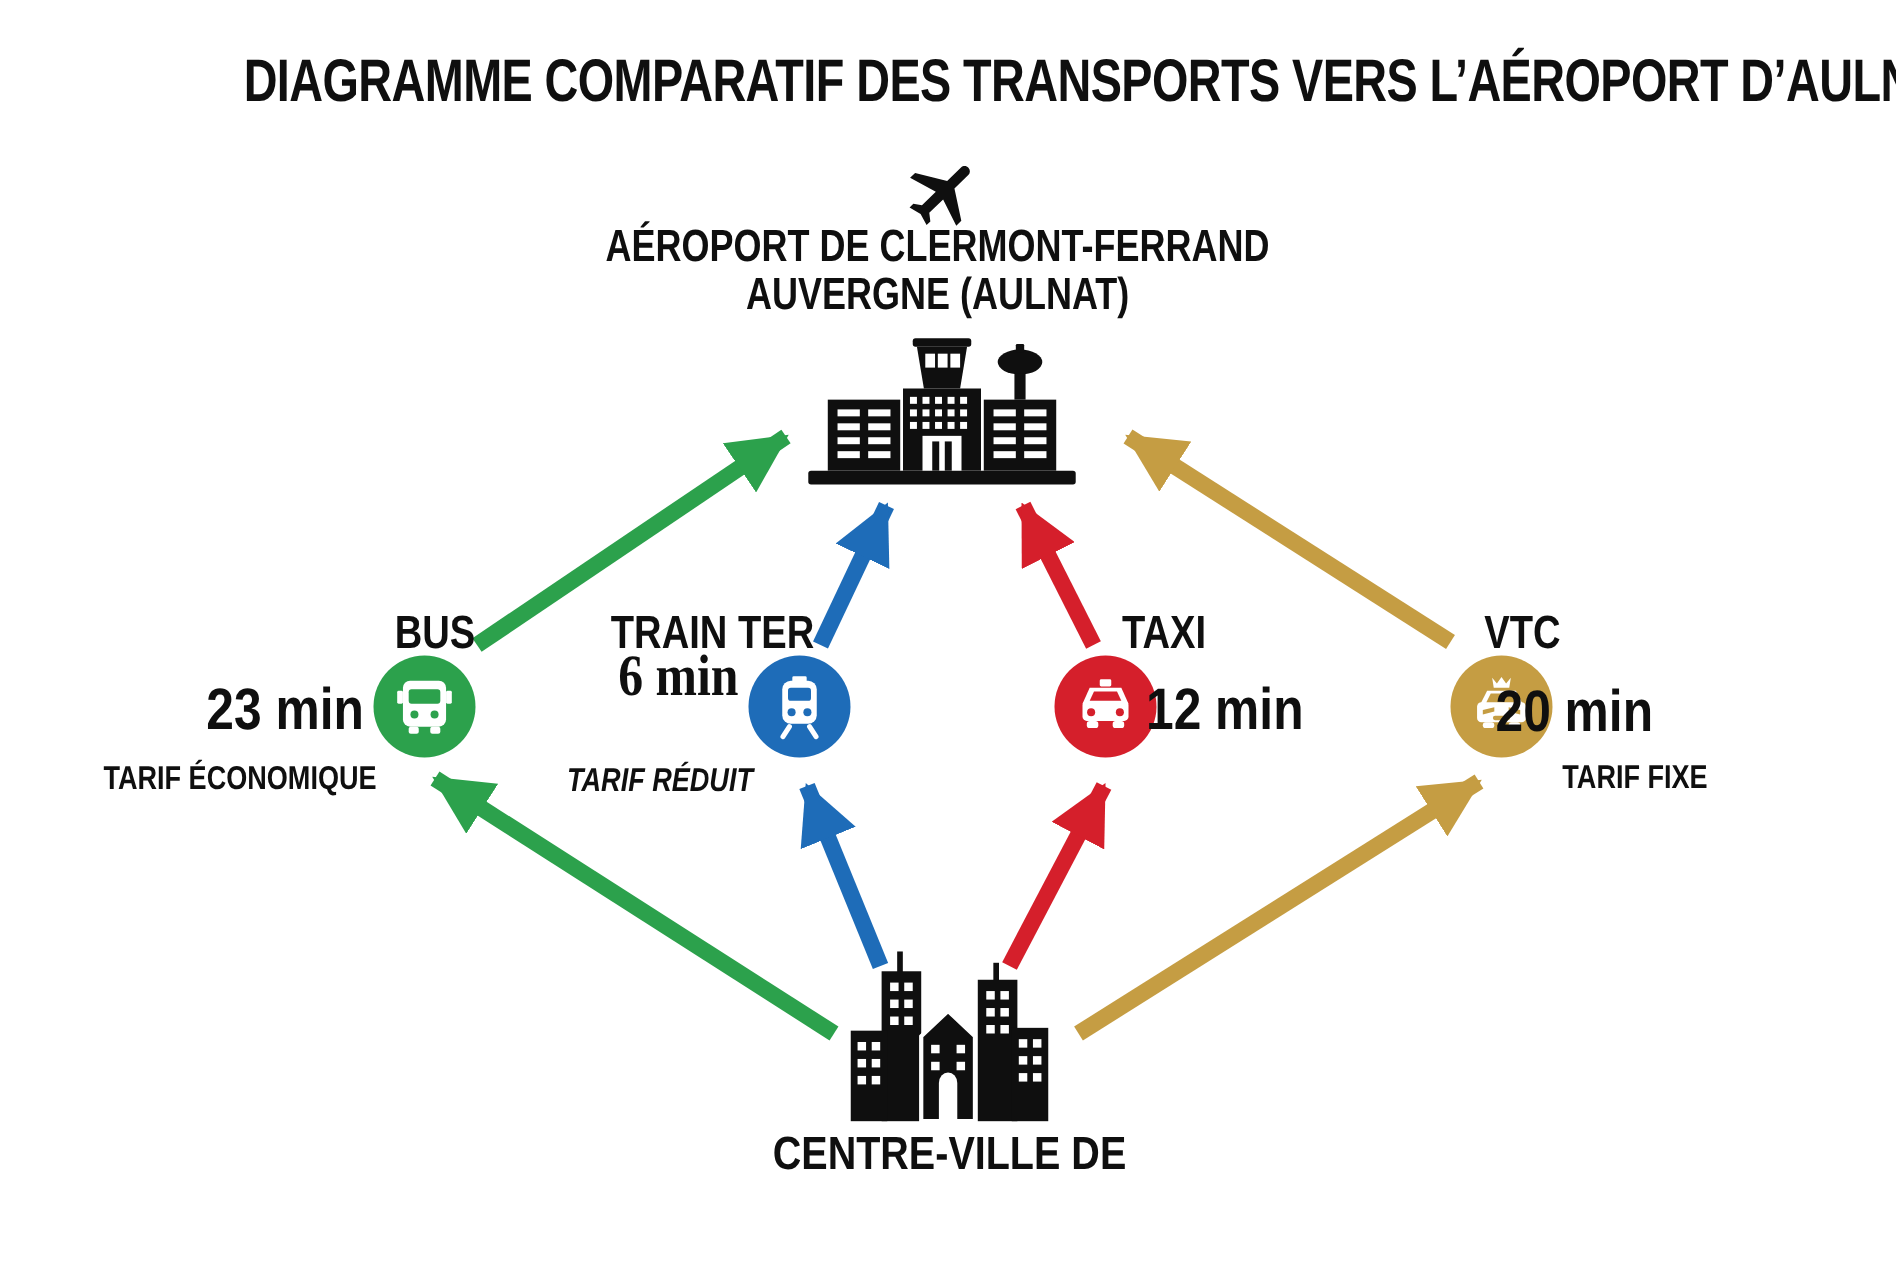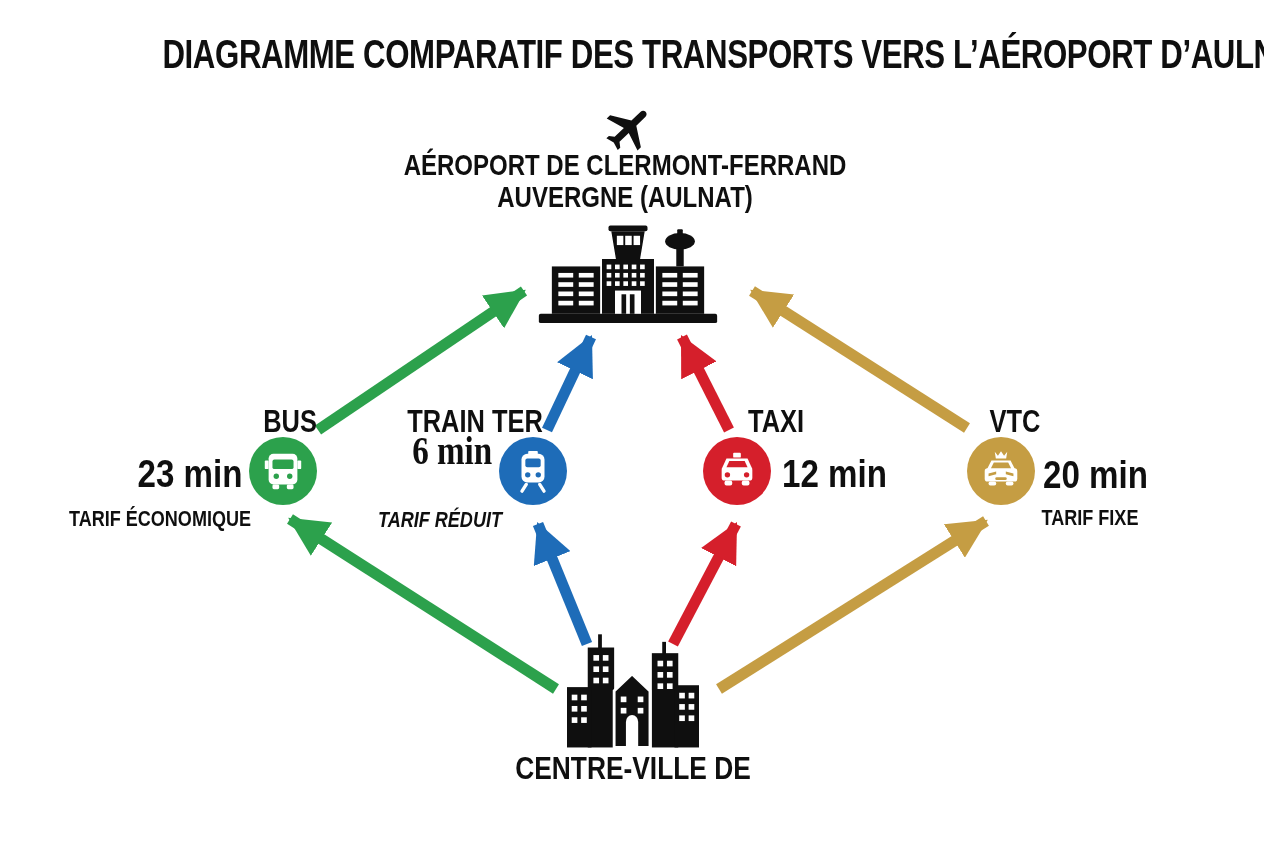--- a/index.html
+++ b/index.html
@@ -183,41 +183,41 @@
         <rect x="11" y="34" width="8" height="5" rx="2"></rect>
         <rect x="29" y="34" width="8" height="5" rx="2"></rect>
       </g>
       <g fill="var(--c,#d51f2b)">
         <path d="M16,13.5 h16 l3,6.5 h-22 z"></path>
         <circle cx="14" cy="28" r="2.8"></circle>
         <circle cx="34" cy="28" r="2.8"></circle>
       </g>
     </svg>
   </div>
-  <div class="abs duration" style="left:782px;top:452px;"><span class="cx ol">12 min</span></div>
+  <div class="abs duration" style="left:764px;top:452px;"><span class="cx ol">12 min</span></div>
 
   <div class="abs ctr mode-label" style="left:1015px;top:404px;"><span class="cx">VTC</span></div>
   <div class="mode-circle" style="left: 967px; top: 437px; --c: #c59d43;">
     <svg width="46" height="46" viewBox="0 0 48 48">
       <g fill="#ffffff">
         <path d="M17.5,4 l3.3,4 l3.2,-4.5 l3.2,4.5 l3.3,-4 l-1.1,7 h-10.8 z"></path>
         <path d="M14,13 h20 l5,10 h-30 z"></path>
         <rect x="7" y="21" width="34" height="14" rx="3"></rect>
         <rect x="11" y="35" width="8" height="4" rx="2"></rect>
         <rect x="29" y="35" width="8" height="4" rx="2"></rect>
       </g>
       <g fill="var(--c,#c59d43)">
         <path d="M16.5,15 h15 l3,6 h-21 z"></path>
         <path d="M11,26.5 l8,-2 v3 l-8,2 z"></path>
         <path d="M37,26.5 l-8,-2 v3 l8,2 z"></path>
         <rect x="18" y="30.5" width="12" height="3" rx="1.5"></rect>
       </g>
     </svg>
   </div>
-  <div class="abs duration" style="left:1043px;top:453px;"><span class="cx ol">20 min</span></div>
+  <div class="abs duration" style="left:997px;top:453px;"><span class="cx ol">20 min</span></div>
   <div class="abs ctr fare" style="left:1090px;top:505px;"><span class="cx">TARIF FIXE</span></div>
 
   <svg class="abs" style="left:567px;top:628px;" width="132" height="122" viewBox="0 0 140 124">
     <g class="icon-black">
       <rect x="33" y="4" width="4" height="16"></rect>
       <rect x="22" y="18" width="28" height="106"></rect>
       <rect x="0" y="60" width="26" height="64"></rect>
       <rect x="101" y="12" width="4" height="14"></rect>
       <rect x="90" y="24" width="28" height="100"></rect>
       <rect x="114" y="58" width="26" height="66"></rect>

